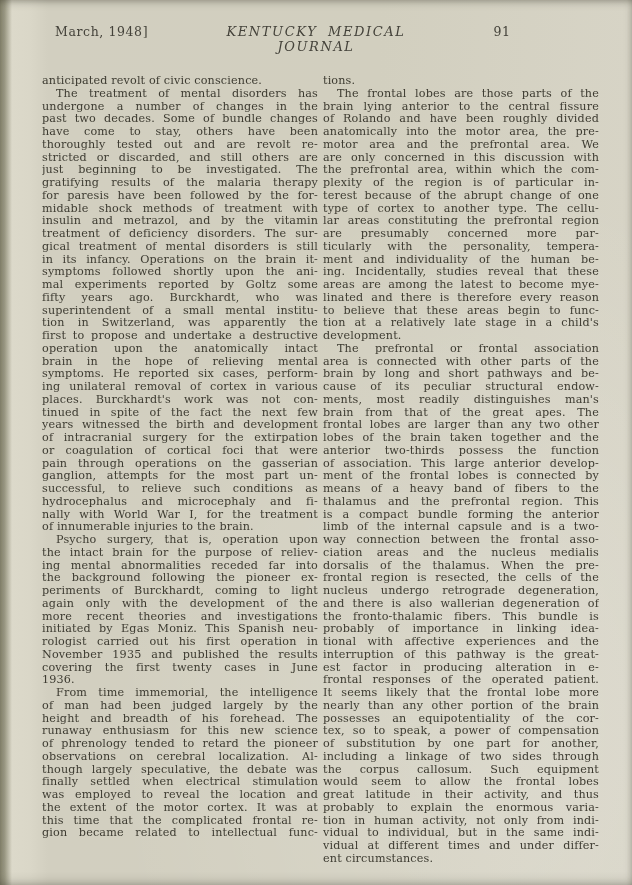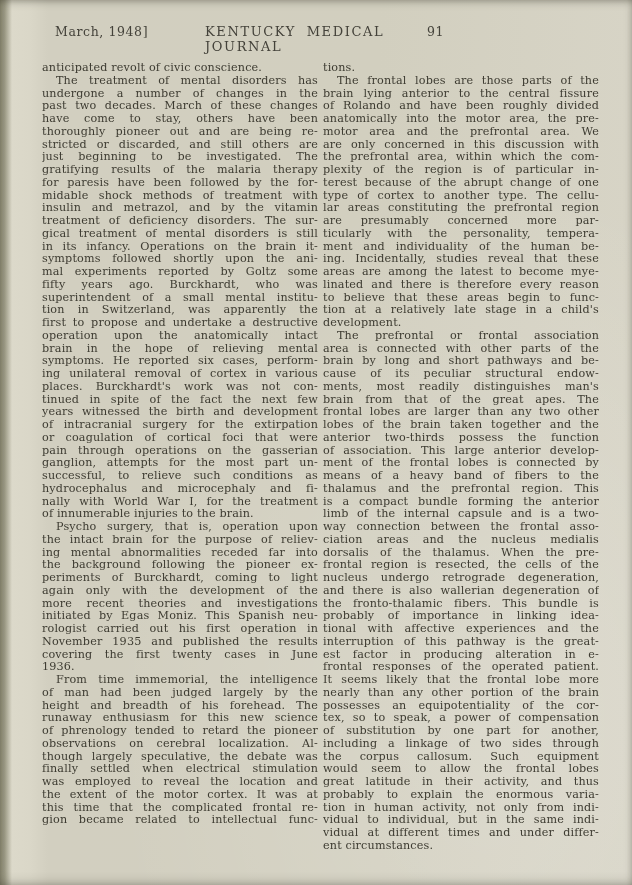--- a/index.html
+++ b/index.html
@@ -34,30 +34,31 @@
     display: flex;
     align-items: baseline;
     font-size: 12.5px;
     letter-spacing: 0.6px;
     padding: 0 10px 0 13px;
     color: #44423a;
   }
   .header-left  { width: 150px; }
   .header-center {
     flex: 1;
-    text-align: left;
+    text-align: center;
+    font-style: italic;
     font-size: 13px;
     letter-spacing: 1.6px;
     word-spacing: 5px;
   }
-  .header-right { width: 150px; text-align: left; padding-right: 12px; }
+  .header-right { width: 150px; text-align: center; padding-right: 12px; }
   .columns {
     display: flex;
     gap: 5px;
-    margin-top: 8px;
+    margin-top: 21px;
   }
   .col {
     flex: 1;
     min-width: 0;
     font-size: 11.2px;
     line-height: 12.75px;
     letter-spacing: 0.15px;
   }
   .line {
     text-align: justify;
@@ -77,23 +78,23 @@
     <div class="header-row">
       <span class="header-left">March, 1948]</span>
       <span class="header-center">KENTUCKY MEDICAL JOURNAL</span>
       <span class="header-right">91</span>
     </div>
     <div class="columns">
       <div class="col" id="col-left">
           <div class="line last">anticipated revolt of civic conscience.</div>
           <div class="line indent">The treatment of mental disorders has</div>
           <div class="line">undergone a number of changes in the</div>
-          <div class="line">past two decades. March of these changes</div>
+          <div class="line">past two decades. Some of bundle changes</div>
           <div class="line">have come to stay, others have been</div>
-          <div class="line">thoroughly pioneer out and are being re-</div>
+          <div class="line">thoroughly tested out and are revolt re-</div>
           <div class="line">stricted or discarded, and still others are</div>
           <div class="line">just beginning to be investigated. The</div>
           <div class="line">gratifying results of the malaria therapy</div>
           <div class="line">for paresis have been followed by the for-</div>
           <div class="line">midable shock methods of treatment with</div>
           <div class="line">insulin and metrazol, and by the vitamin</div>
           <div class="line">treatment of deficiency disorders. The sur-</div>
           <div class="line">gical treatment of mental disorders is still</div>
           <div class="line">in its infancy. Operations on the brain it-</div>
           <div class="line">symptoms followed shortly upon the ani-</div>

